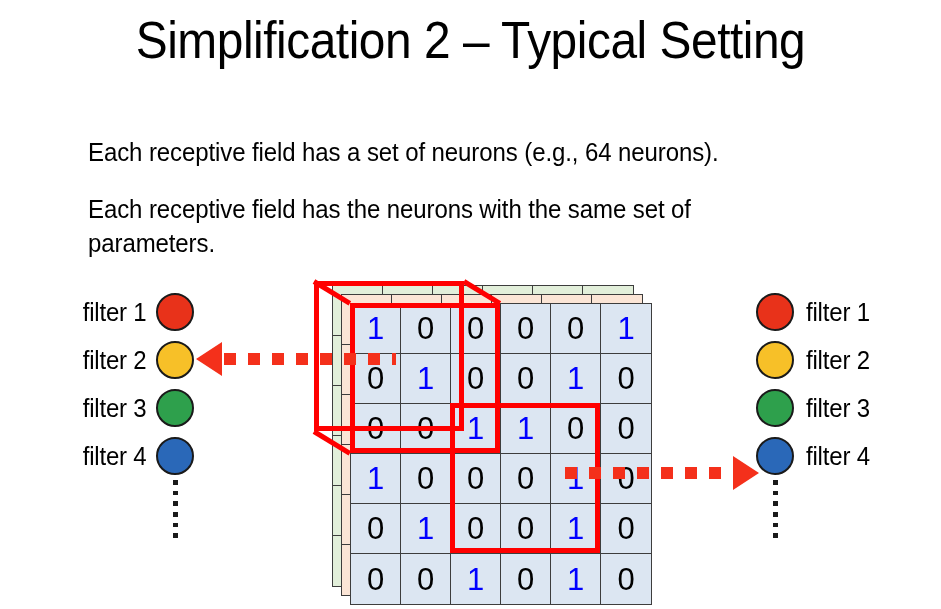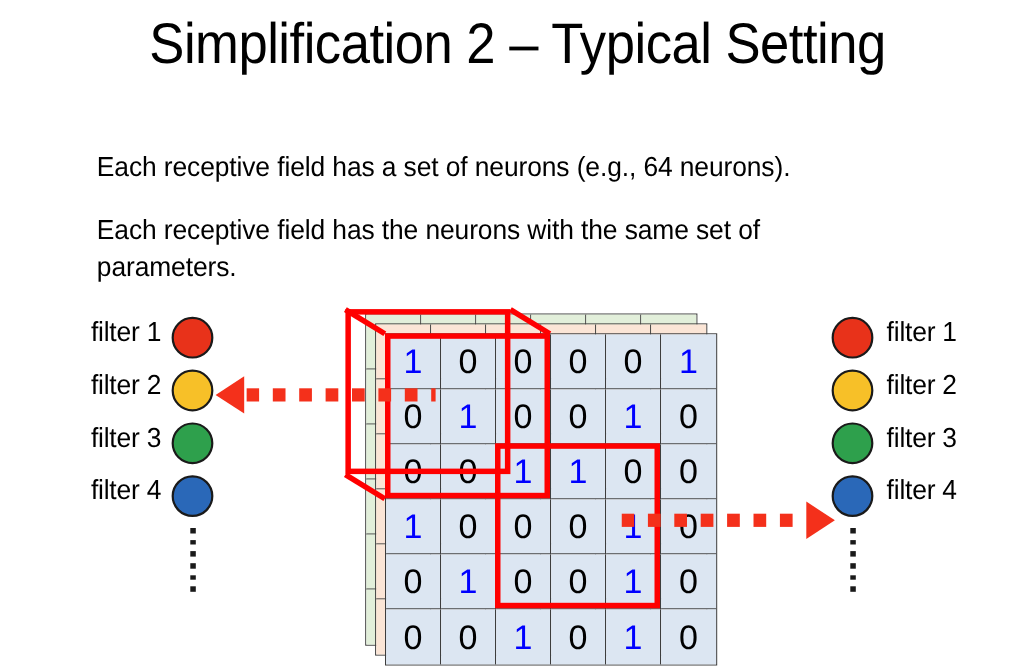--- a/index.html
+++ b/index.html
@@ -51,21 +51,21 @@
   
   .legend {
     position: absolute;
     top: 288px;
   }
   #legend-left  { left: 44px;  width: 150px; }
   #legend-right { left: 756px; width: 180px; }
 
   .legend-row {
     display: flex;
-    align-items: flex-start;
+    align-items: center;
     height: 48px;
   }
   #legend-left .legend-row { justify-content: flex-end; }
   #legend-right .legend-row { justify-content: flex-start; }
 
   .legend-label {
     font-size: 25px;
     line-height: 28px;
     letter-spacing: -0.2px;
     transform: scaleX(0.96);

